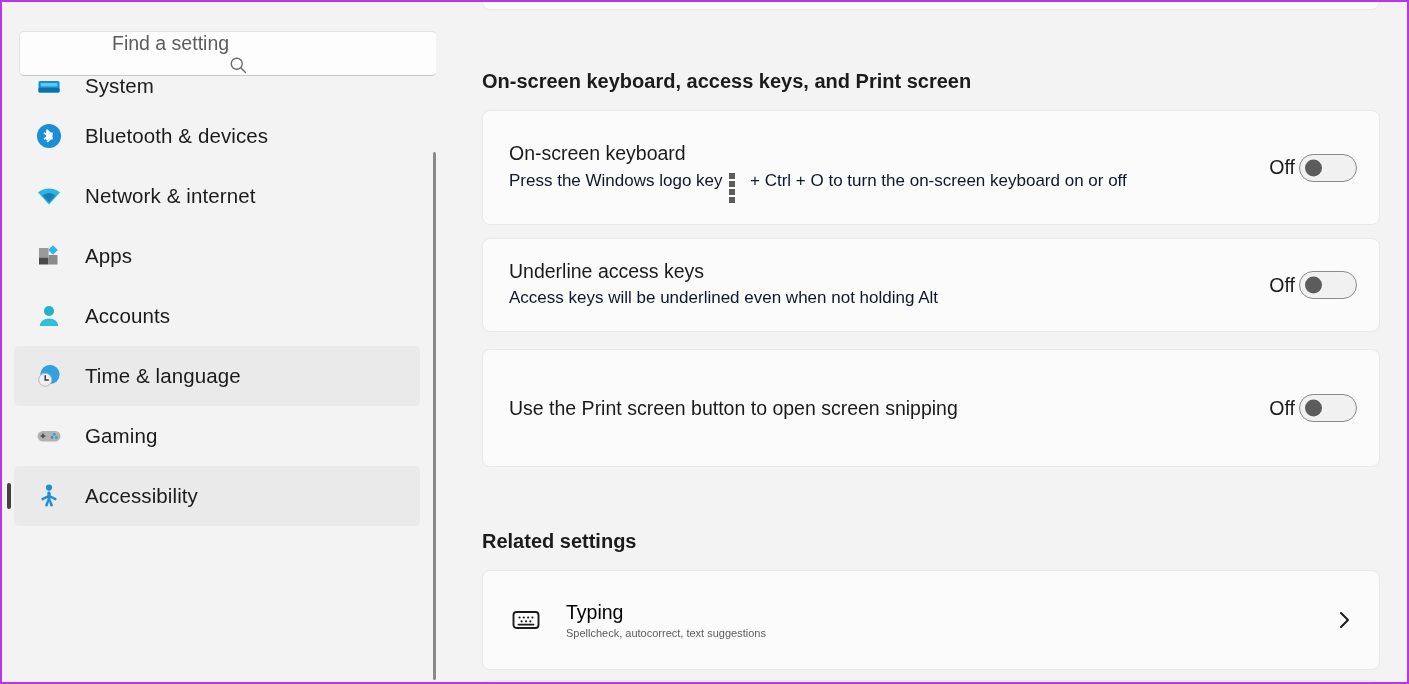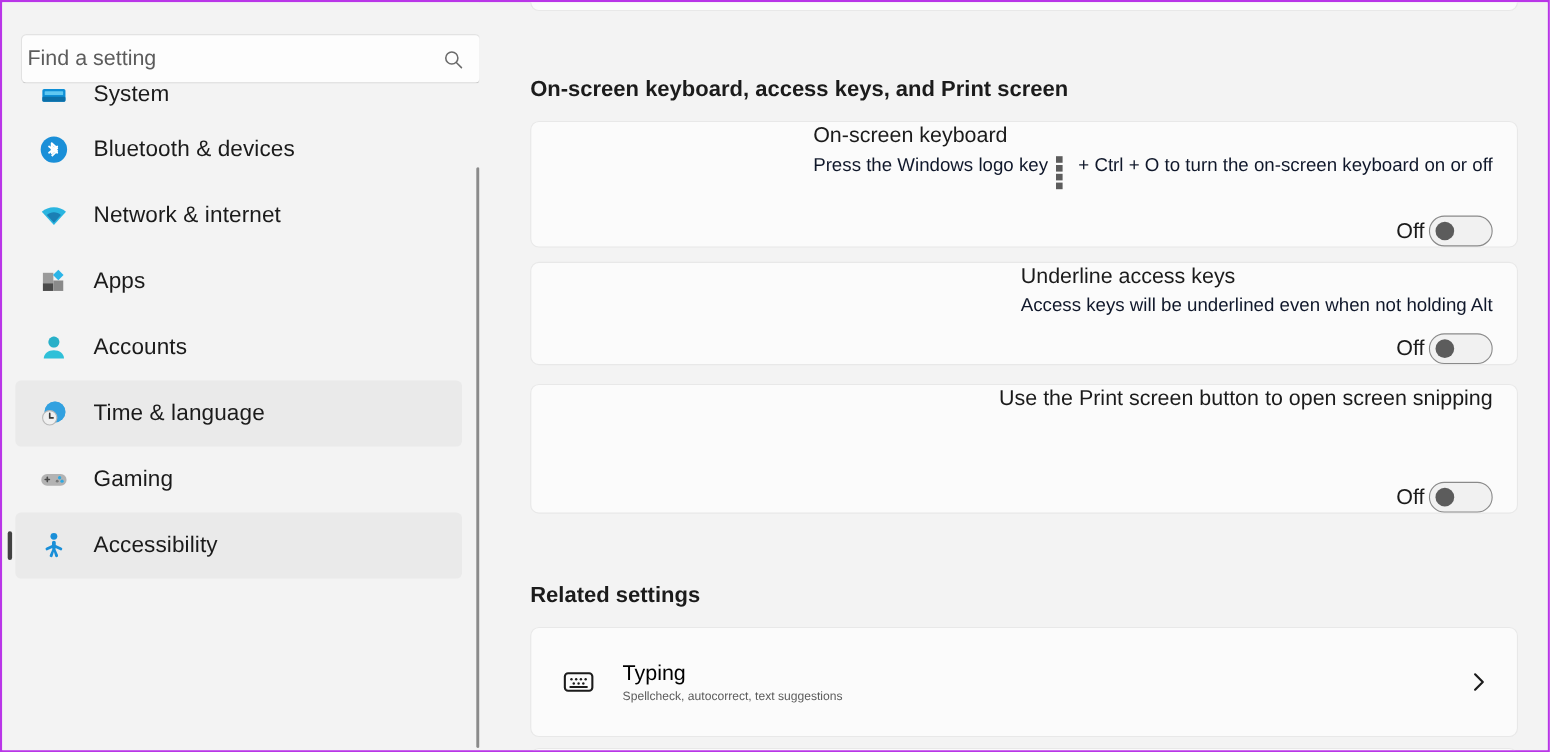--- a/index.html
+++ b/index.html
@@ -41,21 +41,22 @@
   }
   #search-box {
     width: 100%;
     height: 100%;
     background: #fdfdfd;
     border: 1px solid #e2e2e2;
     border-bottom: 1px solid #c9c9c9;
     border-radius: 5px;
     display: flex;
     align-items: center;
-    padding: 0 14px 0 5px;
+    padding: 0 14px 0 33px;
+    flex-direction: column;
   }
   #search-input {
     flex: 1;
     border: none;
     outline: none;
     background: transparent;
     font-family: inherit;
     font-size: 19.5px;
     color: #5c5c5c;
   }
@@ -139,24 +140,23 @@
   .card {
     position: absolute;
     left: 46px;
     width: 898px;
     background: #fbfbfb;
     border: 1px solid #e8e8e8;
     border-radius: 8px;
   }
   .card-row {
     display: flex;
-    align-items: flex-end;
+    align-items: center;
     height: 100%;
     padding: 0 22px 0 26px;
-    flex-direction: column;
   }
   .card-text { flex: 1; min-width: 0; }
   .card-title {
     font-size: 19.5px;
     color: #1b1b1b;
     line-height: 1.25;
   }
   .card-desc {
     font-size: 17px;
     color: #0f172a;

